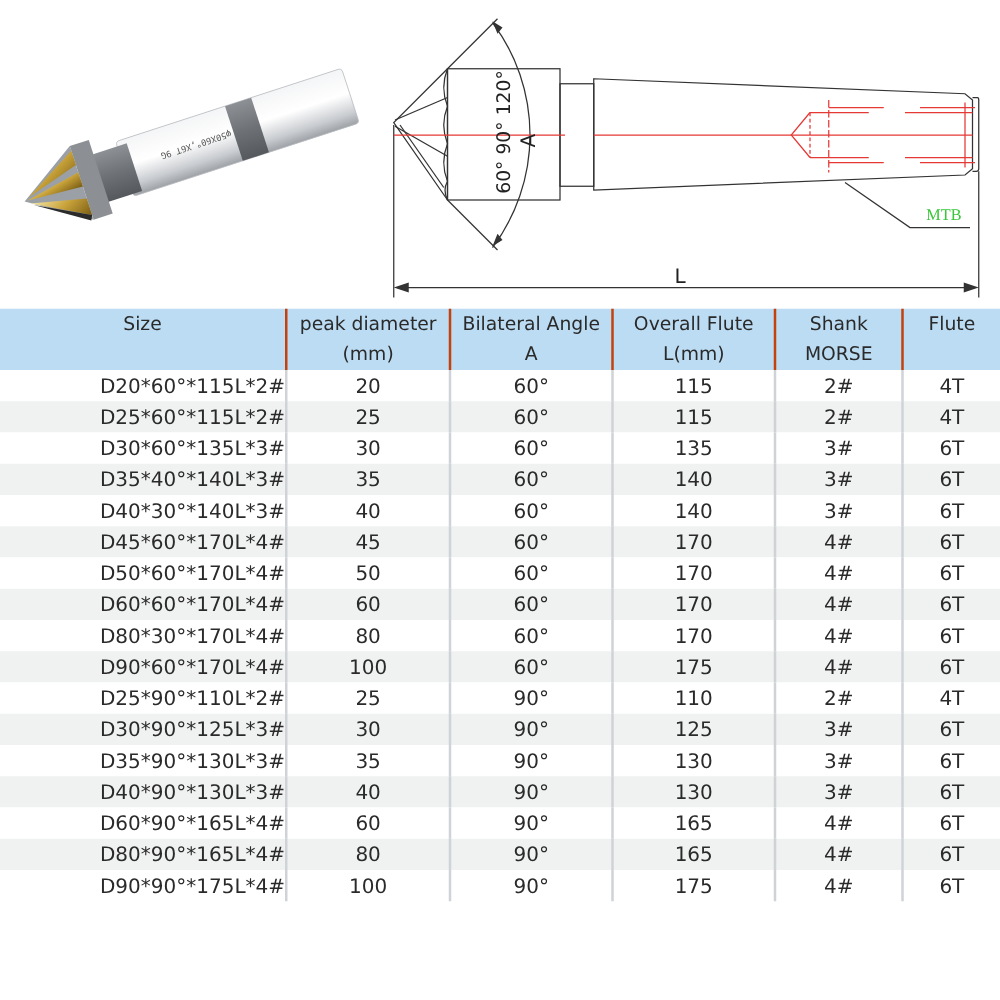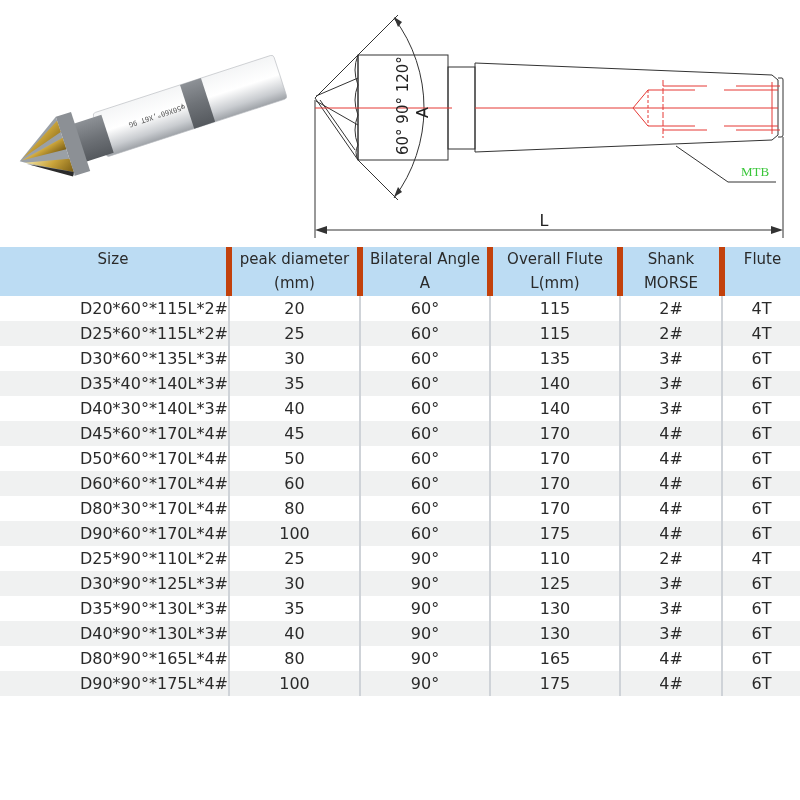--- a/index.html
+++ b/index.html
@@ -12,21 +12,21 @@
     table.spec { position: absolute; left: 0; top: 247px; width: 800px;
                  border-collapse: collapse; table-layout: fixed; }
     table.spec col.c0 { width: 229px; }
     table.spec col.c1 { width: 131px; }
     table.spec col.c2 { width: 130px; }
     table.spec col.c3 { width: 130px; }
     table.spec col.c4 { width: 102px; }
     table.spec col.c5 { width: 78px; }
     table.spec th { background: #bcdcf3; font-weight: normal; font-size: 15px; color: #2a2a2a;
                     height: 49px; padding: 0; text-align: center; vertical-align: top;
-                    line-height: 24px; border-left: 6px solid #c2410c; }
+                    line-height: 24px; border-left: 2px solid #c2410c; }
     table.spec th:first-child { border-left: none; vertical-align: top; }
     table.spec td { height: 25px; padding: 0; font-size: 16px; text-align: center;
                     line-height: 25px; border-left: 2px solid #cfd3d8; color: #2a2a2a; }
     table.spec td:first-child { border-left: none; text-align: right; padding-left: 20px; }
     table.spec tr.row:nth-child(even) td { background: #f0f1f1; }
     table.spec tr.row:nth-child(odd) td { background: #ffffff; }
     .hline { display: block; }
   </style>
 </head>
 <body>
@@ -272,20 +272,28 @@
       </tr>
       <tr class="row">
         <td>D40*90°*130L*3#</td>
         <td>40</td>
         <td>90°</td>
         <td>130</td>
         <td>3#</td>
         <td>6T</td>
       </tr>
       <tr class="row">
+        <td>D60*90°*165L*4#</td>
+        <td>60</td>
+        <td>90°</td>
+        <td>165</td>
+        <td>4#</td>
+        <td>6T</td>
+      </tr>
+      <tr class="row">
         <td>D80*90°*165L*4#</td>
         <td>80</td>
         <td>90°</td>
         <td>165</td>
         <td>4#</td>
         <td>6T</td>
       </tr>
       <tr class="row">
         <td>D90*90°*175L*4#</td>
         <td>100</td>

